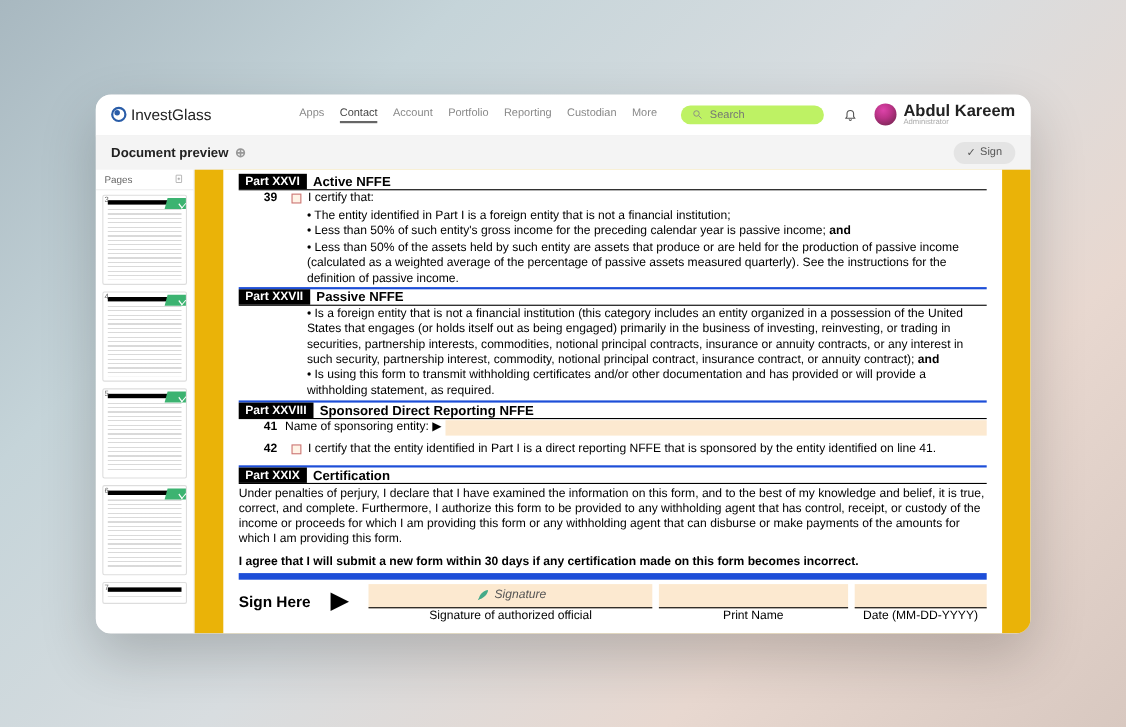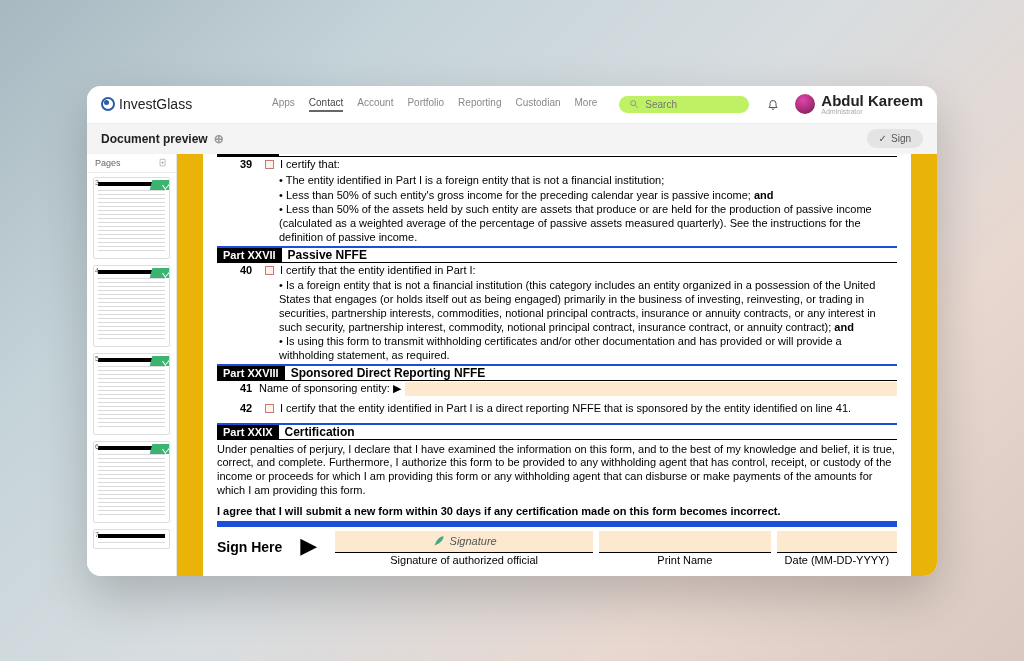--- a/index.html
+++ b/index.html
@@ -194,25 +194,20 @@
         <div class="bullets">
           <p>• The entity identified in Part I is a foreign entity that is not a financial institution;</p>
           <p><span>• Less than 50% of such entity's gross income for the preceding calendar year is passive income; </span><b>and</b></p>
           <p>• Less than 50% of the assets held by such entity are assets that produce or are held for the production of passive income (calculated as a weighted average of the percentage of passive assets measured quarterly). See the instructions for the definition of passive income.</p>
         </div>
 
         <div class="part-row">
           <span class="part-badge">Part XXVII</span>
           <span class="part-title">Passive NFFE</span>
         </div>
-        <div class="line">
-          <span class="lnum">40</span>
-          <span class="chk"></span>
-          <span class="ltxt">I certify that the entity identified in Part I:</span>
-        </div>
         <div class="bullets">
           <p><span>• Is a foreign entity that is not a financial institution (this category includes an entity organized in a possession of the United States that engages (or holds itself out as being engaged) primarily in the business of investing, reinvesting, or trading in securities, partnership interests, commodities, notional principal contracts, insurance or annuity contracts, or any interest in such security, partnership interest, commodity, notional principal contract, insurance contract, or annuity contract); </span><b>and</b></p>
           <p>• Is using this form to transmit withholding certificates and/or other documentation and has provided or will provide a withholding statement, as required.</p>
         </div>
 
         <div class="part-row">
           <span class="part-badge">Part XXVIII</span>
           <span class="part-title">Sponsored Direct Reporting NFFE</span>
         </div>
         <div class="line">

